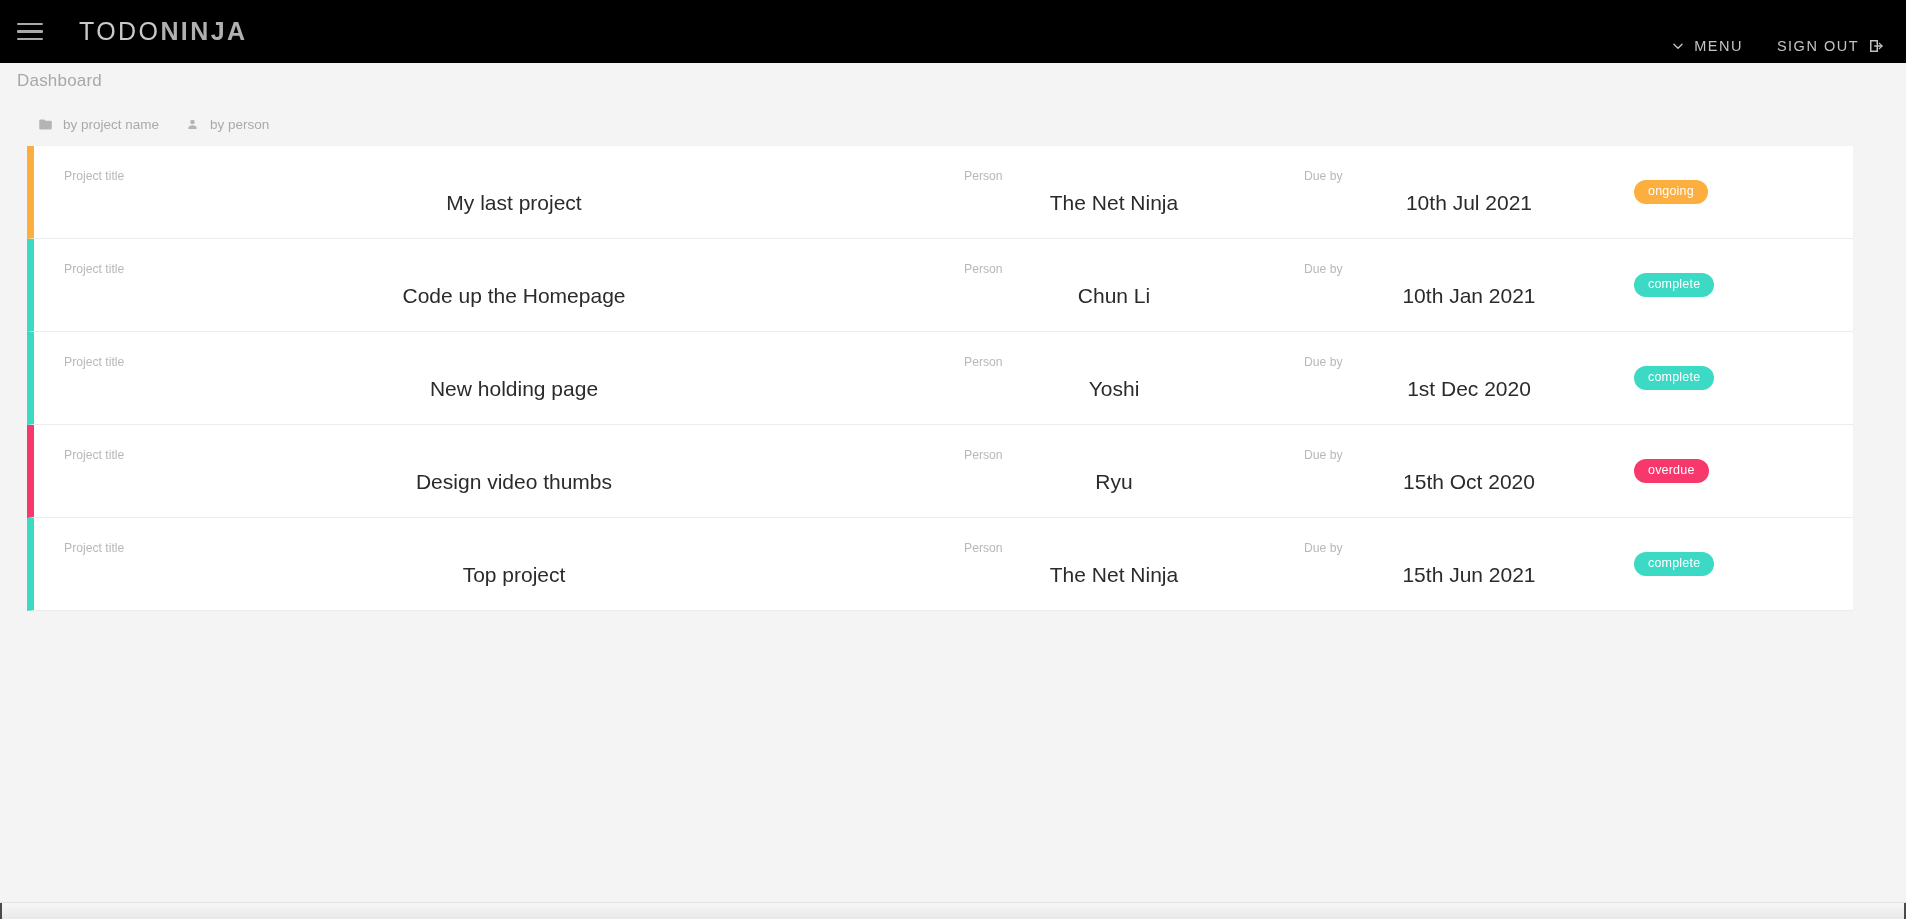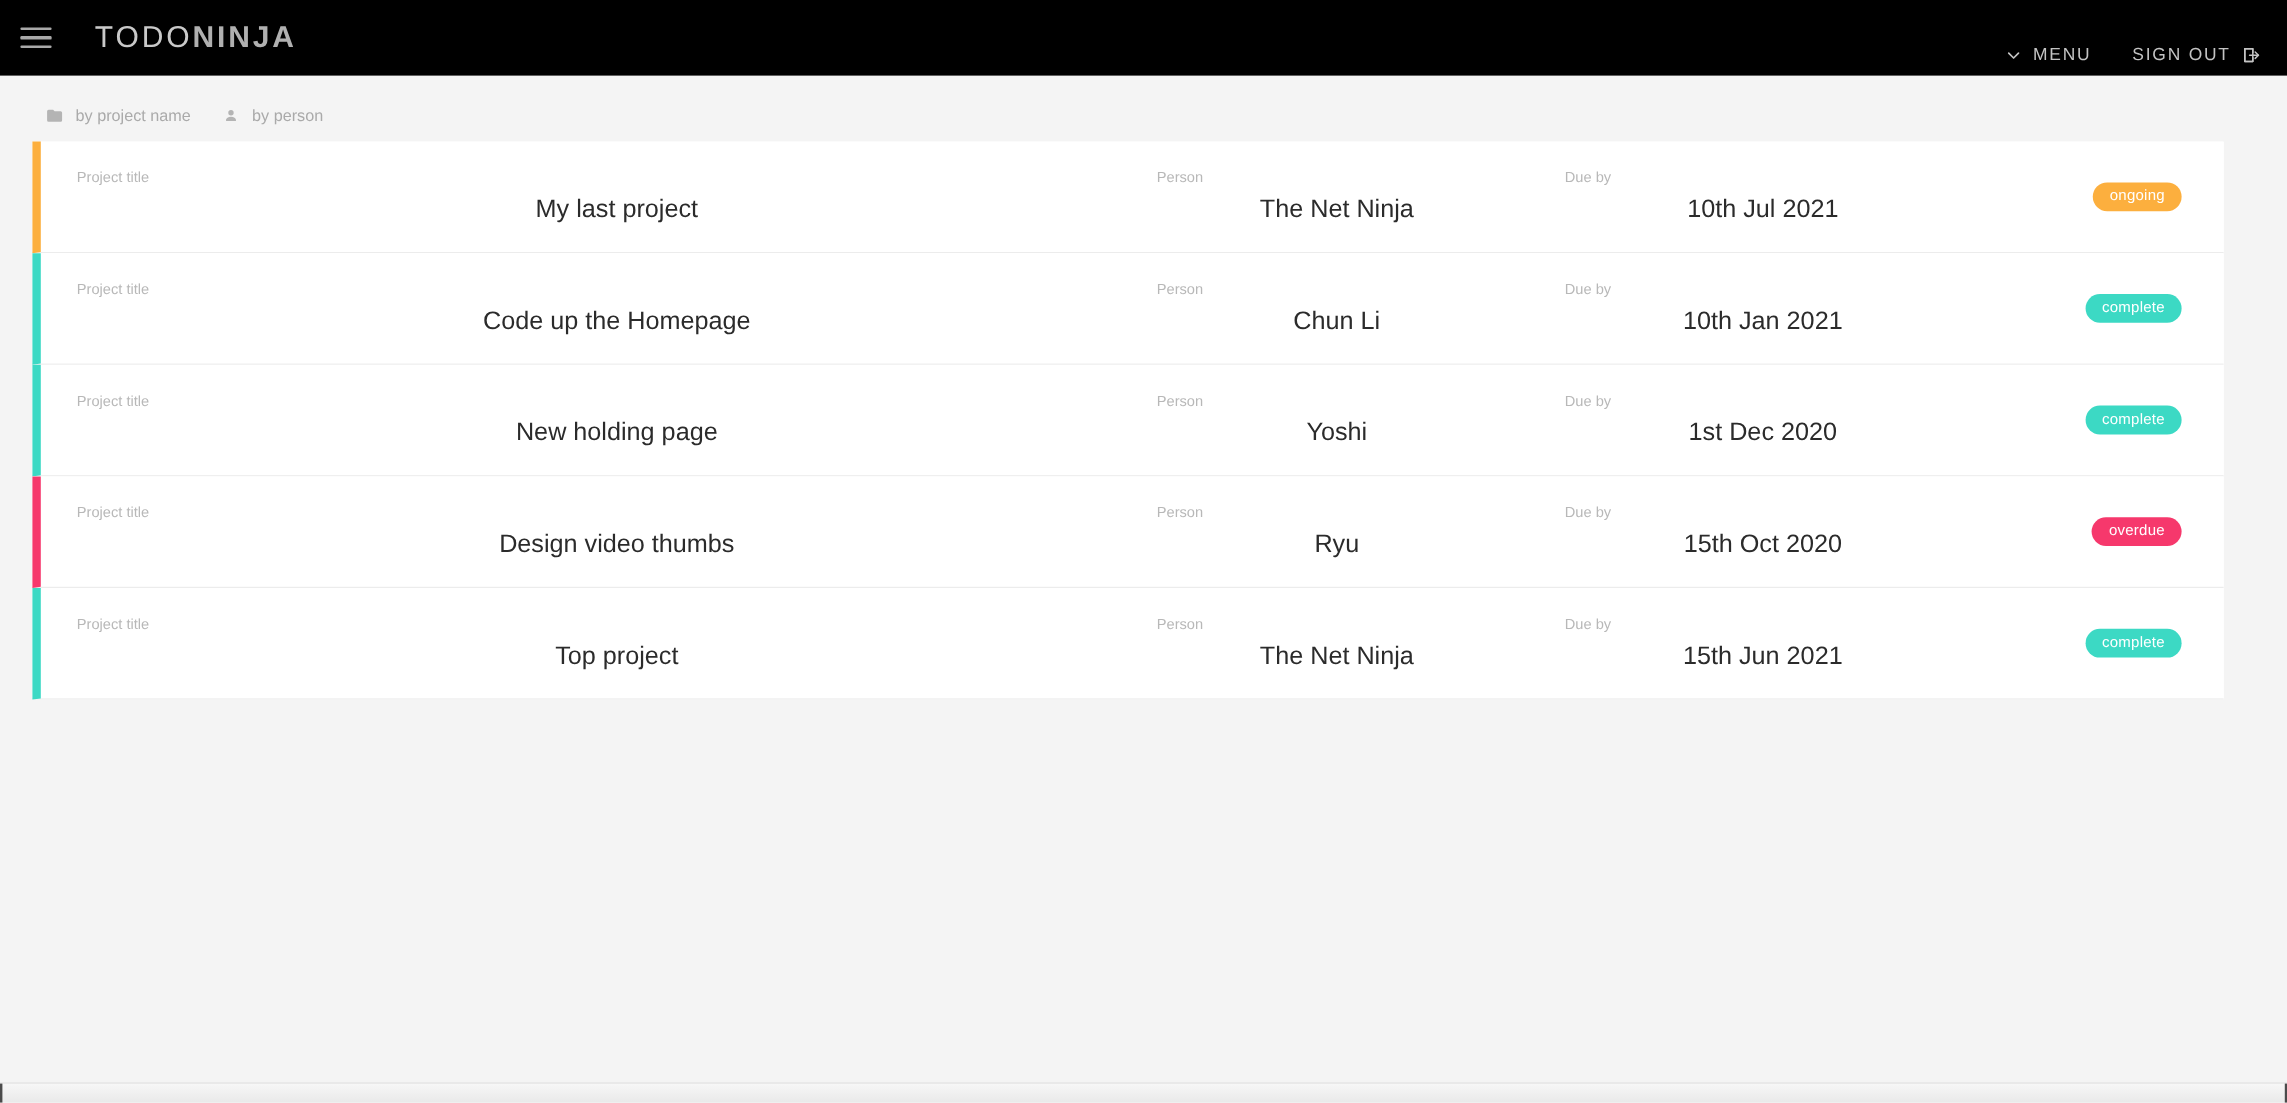--- a/index.html
+++ b/index.html
@@ -148,21 +148,20 @@
     text-align: center;
   }
 
   .col-title  { width: 900px; flex: 0 0 auto; }
   .col-person { width: 300px; flex: 0 0 auto; }
   .col-due    { width: 330px; flex: 0 0 auto; margin-left: 40px; }
 
   .col-status {
     flex: 1 1 auto;
     display: flex;
-    justify-content: flex-end;
     padding-right: 35px;
   }
 
   .badge {
     display: inline-block;
     padding: 5px 14px 6px;
     border-radius: 14px;
     font-size: 12.5px;
     color: #ffffff;
     letter-spacing: 0.2px;
@@ -230,20 +229,21 @@
             <rect x="4" y="4" width="10" height="16" rx="0"></rect>
             <line x1="10" y1="12" x2="21" y2="12"></line>
             <polyline points="17 8 21 12 17 16"></polyline>
           </svg>
         </span>
       </div>
 
     </div>
   </div>
 
+  <div class="page-heading">Dashboard</div>
 
   <div class="filters">
 
     <div class="filter">
       <span>
         <svg width="15" height="15" viewBox="0 0 24 24" fill="#b4b4b4">
           <path d="M10 4H4a2 2 0 0 0-2 2v12a2 2 0 0 0 2 2h16a2 2 0 0 0 2-2V8a2 2 0 0 0-2-2h-8l-2-2z"></path>
         </svg>
       </span>
       <span>by project name</span>

